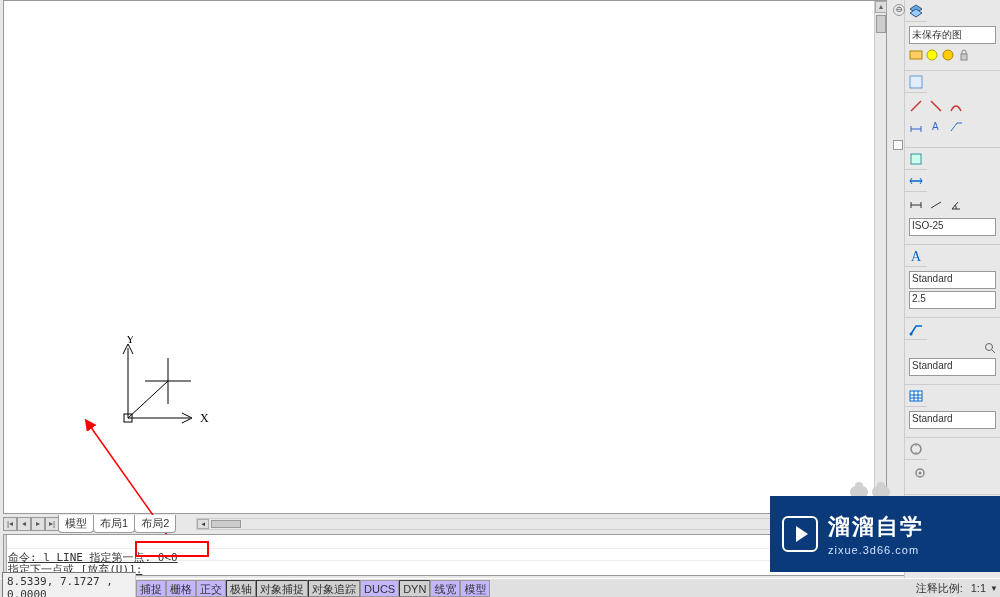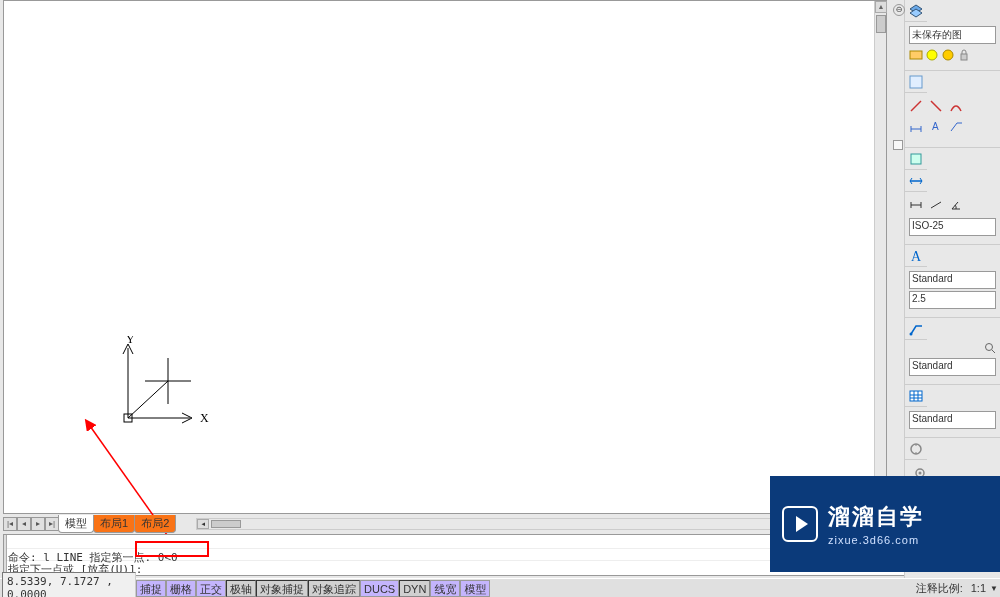--- a/index.html
+++ b/index.html
@@ -15,30 +15,30 @@
     
     .ucs-icon { position: absolute; left: 116px; top: 335px; pointer-events: none; }
     
     
     .red-arrow { position: absolute; pointer-events: none; }
     .red-box { position: absolute; left: 135px; top: 541px; width: 74px; height: 16px; border: 2px solid red; pointer-events: none; z-index: 20; }
     
     .tabs-row { position: absolute; left: 3px; top: 516px; width: 884px; height: 16px; background: #e8e8e8; display: flex; align-items: center; }
     .tab-nav { display: flex; }
     .tab-nav-btn { width: 14px; height: 14px; border: 1px solid #999; background: #e0e0e0; font-size: 8px; text-align: center; line-height: 12px; color: #555; }
-    .tab { padding: 1px 6px; background: #f97316; border: 1px solid #999; border-top: none; font-size: 11px; border-radius: 0 0 4px 4px; margin-left: -1px; }
+    .tab { padding: 1px 6px; background: #ffffff; border: 1px solid #999; border-top: none; font-size: 11px; border-radius: 0 0 4px 4px; margin-left: -1px; }
     .tab.active { background: #fff; }
     .hscroll-track { flex: 1; margin-left: 20px; height: 12px; background: #e8e8e8; border: 1px solid #ccc; position: relative; }
     .hscroll-left, .hscroll-right { position: absolute; width: 12px; height: 10px; top: 0; background: #ddd; border: 1px solid #aaa; font-size: 7px; text-align: center; line-height: 8px; }
     .hscroll-left { left: 0; }
     .hscroll-right { right: 0; }
     .hscroll-thumb { position: absolute; left: 14px; width: 30px; height: 8px; top: 1px; background: #ccc; border: 1px solid #999; }
     
     .command-area { position: absolute; left: 3px; top: 534px; width: 994px; height: 42px; background: #fff; border: 1px solid #999; }
-    .cmd-line1, .cmd-line2, .cmd-line3 { padding: 1px 4px; font-size: 11px; height: 13px; font-family: SimSun, monospace; }
+    .cmd-line1, .cmd-line2, .cmd-line3 { padding: 1px 4px; font-size: 11px; height: 13px; font-family: SimSun, monospace; text-decoration: underline; }
     .cmd-line2 { border-top: 1px solid #eee; border-bottom: 1px solid #eee; }
     .cmd-handle { position: absolute; left: 0; top: 0; width: 3px; height: 100%; background: #ddd; border-right: 1px solid #aaa; }
     
     .status-bar { position: absolute; left: 0; top: 578px; width: 1000px; height: 19px; background: #e0e0e0; border-top: 1px solid #fff; display: flex; align-items: center; font-size: 11px; }
     .coord { padding: 2px 4px; border: 1px inset #ccc; background: #f0f0f0; margin-left: 2px; width: 134px; font-family: SimSun, monospace; }
     .toggle-btn { padding: 2px 3px; border: 1px solid #999; background: #c4b5fd; margin-left: 0; font-size: 11px; height: 17px; line-height: 13px; }
     .toggle-btn.active { border: 1px inset #888; background: #d0d0d0; }
     .status-spacer { flex: 1; }
     .annot-scale { padding: 2px 4px; font-size: 11px; text-align: right; }
     .annot-dd { width: 10px; font-size: 8px; }
@@ -50,21 +50,21 @@
     .rp-section-icon { width: 22px; height: 22px; display: flex; align-items: center; justify-content: center; border-bottom: 1px solid #ccc; background: #e8e8e8; }
     .rp-content { padding: 2px 4px 8px 4px; border-bottom: 1px solid #ccc; }
     .rp-dropdown { width: 100%; height: 18px; border: 1px solid #999; background: #fff; font-size: 10px; padding: 1px 2px; margin-top: 2px; display: flex; justify-content: space-between; }
     .rp-mini-icons { display: flex; gap: 2px; margin-top: 4px; }
     .rp-mini-icons span { width: 14px; height: 14px; display: inline-block; }
     .rp-tool-row { display: flex; gap: 6px; margin: 4px 0; }
     .rp-tool-row svg { width: 14px; height: 14px; }
     .rp-gear-row { display: flex; gap: 8px; padding: 4px; }
     
     
-    .watermark { position: absolute; right: 0; bottom: 25px; width: 230px; height: 96px; background: #0b3a7a; display: flex; align-items: center; padding: 0 12px; z-index: 30; }
+    .watermark { position: absolute; right: 0; bottom: 25px; width: 230px; height: 76px; background: #0b3a7a; display: flex; align-items: center; padding: 0 12px; z-index: 30; }
     .wm-play { width: 36px; height: 36px; border: 2px solid #fff; border-radius: 6px; display: flex; align-items: center; justify-content: center; margin-right: 10px; }
     .wm-play::before { content: ""; border-left: 12px solid #fff; border-top: 8px solid transparent; border-bottom: 8px solid transparent; margin-left: 3px; }
     .wm-text-cn { color: #fff; font-size: 22px; font-weight: bold; letter-spacing: 2px; }
     .wm-text-en { color: #cfe0ff; font-size: 11px; letter-spacing: 1px; margin-top: 2px; }
     
     .cloud-icons { position: absolute; right: 110px; top: 486px; display: flex; gap: 4px; }
     .cloud { width: 18px; height: 12px; background: #d0d0d0; border-radius: 8px; position: relative; }
     .cloud::before { content: ""; position: absolute; width: 8px; height: 8px; background: #d0d0d0; border-radius: 50%; top: -4px; left: 5px; }
   </style>
 </head>

